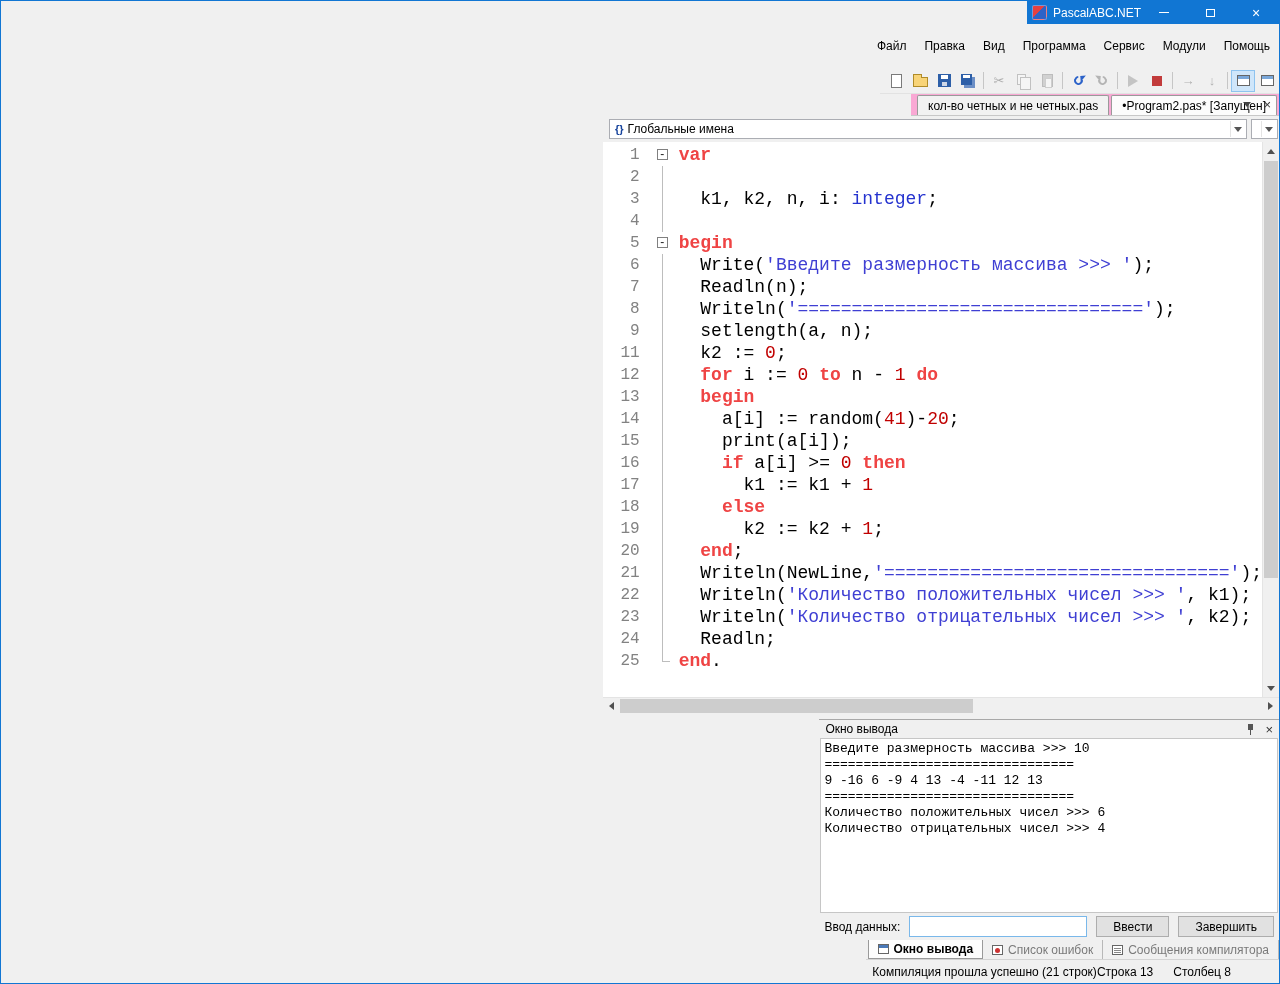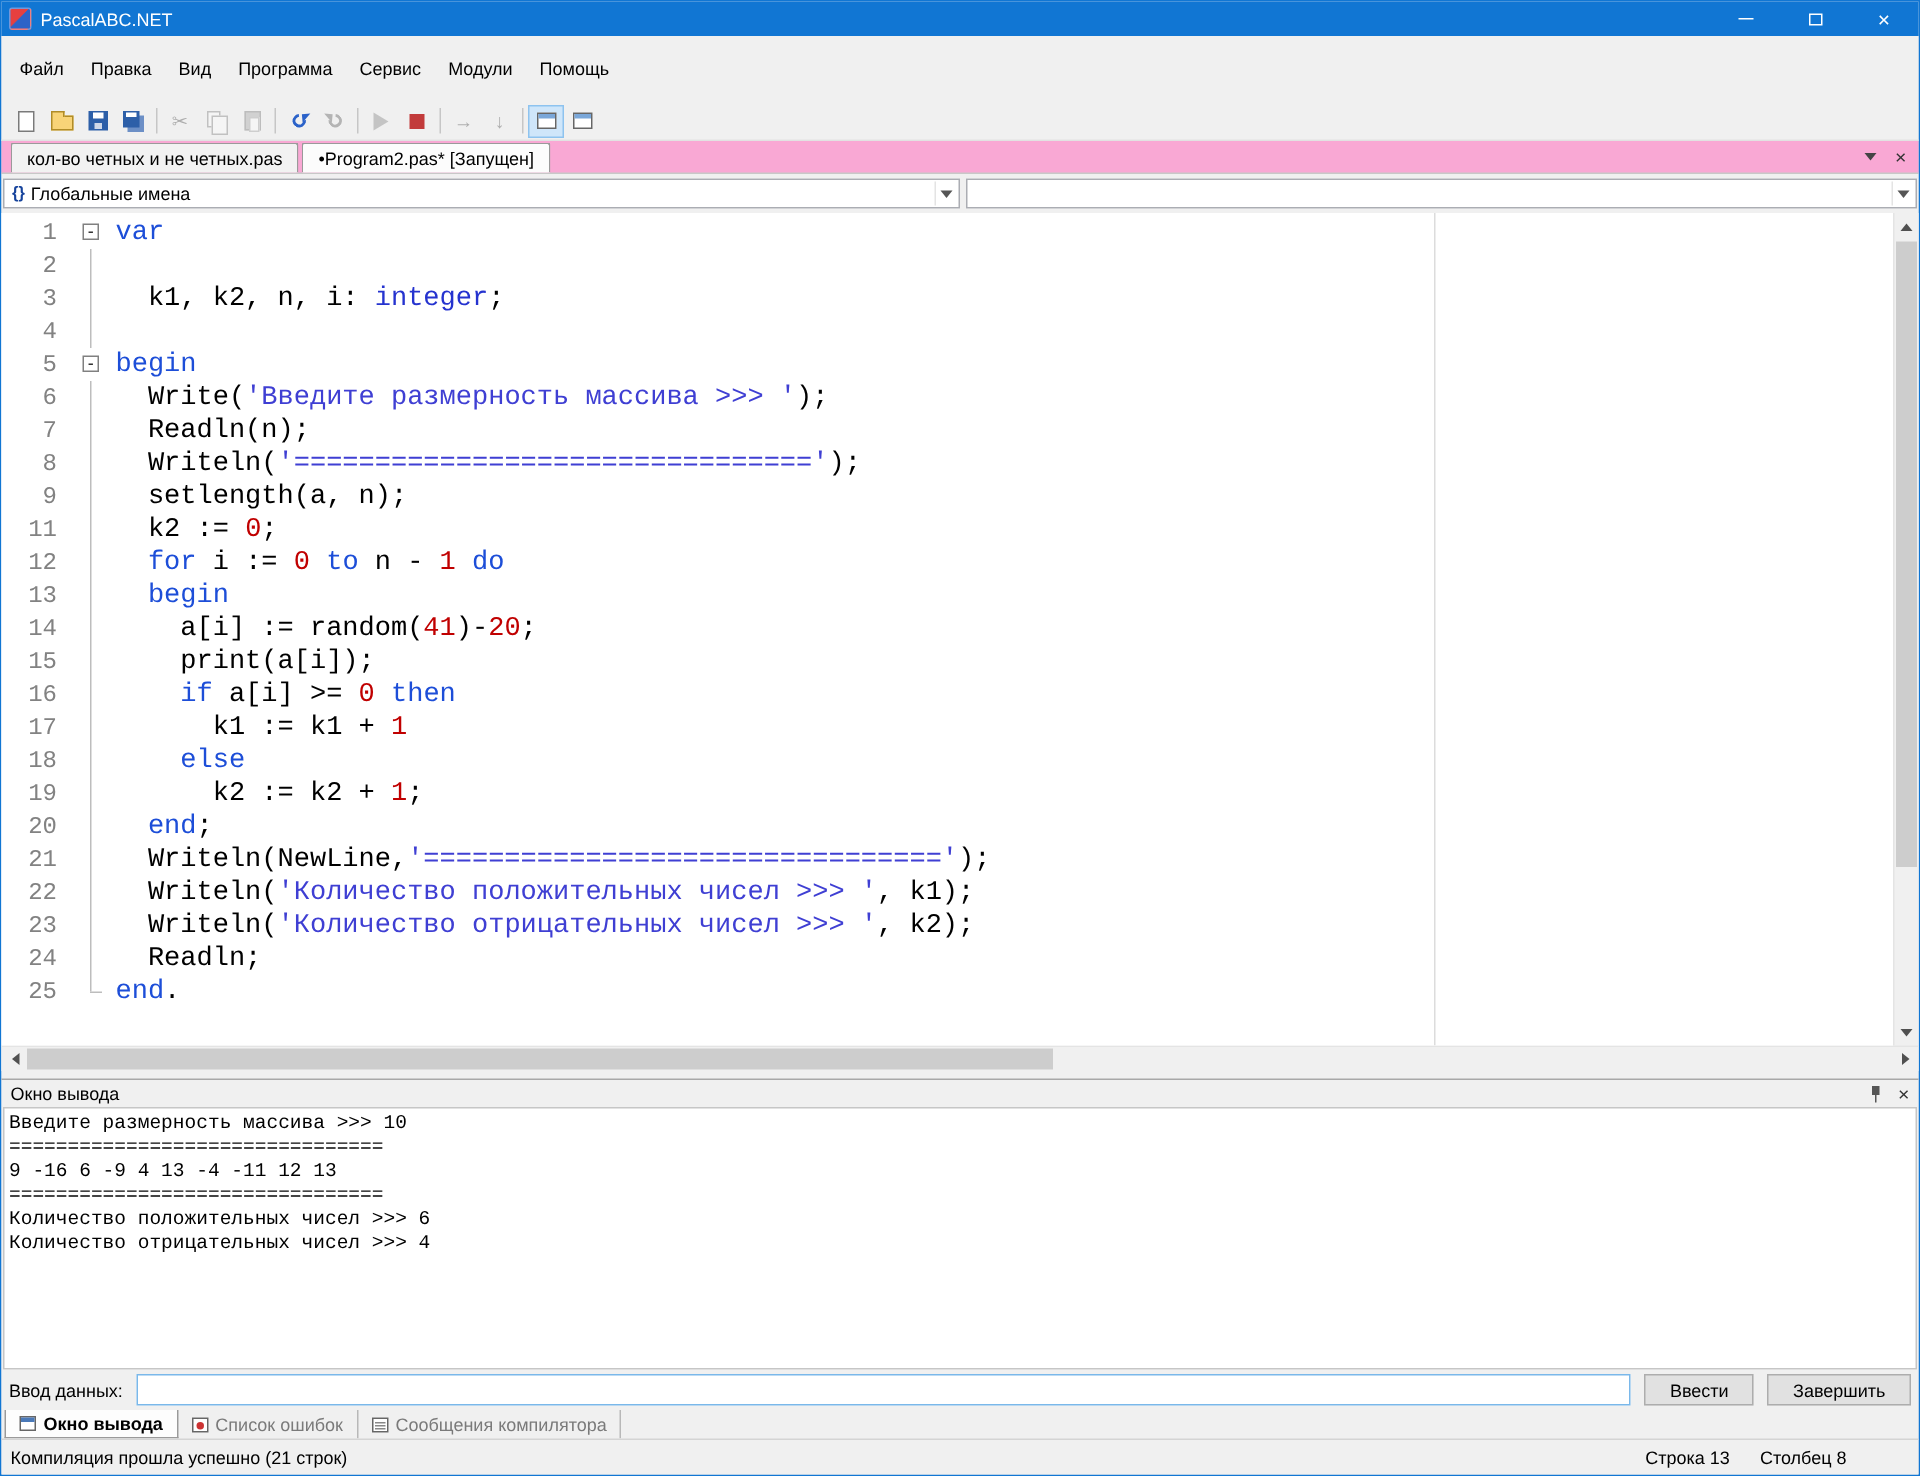--- a/index.html
+++ b/index.html
@@ -1,18 +1,18 @@
 <!DOCTYPE html>
 <html><head>
 <meta charset="utf-8">
 <style>
   * { margin:0; padding:0; box-sizing:border-box; }
   html,body { width:1280px; height:984px; overflow:hidden; }
   body { font-family:"Liberation Sans", sans-serif; font-size:12px; color:#000; background:#f0f0f0; }
-  .window { width:1280px; height:984px; display:flex; flex-direction:column; border:1px solid #1176d3; background:#f0f0f0; }
+  .window { width:1280px; height:984px; display:flex; flex-direction:column; border:1px solid #1176d3; background:#f0f0f0;align-items:flex-end; }
 
   
   .titlebar { flex:0 0 23px; background:#1176d3; color:#fff; display:flex; align-items:center; }
   .app-icon { width:15px; height:15px; margin:0 6px 0 5px; border-radius:2px;
               background:linear-gradient(135deg,#e64040 0 45%,#2d63c8 45% 100%); border:1px solid #ffffff55; }
   .title-text { font-size:12px; }
   .win-controls { margin-left:auto; display:flex; height:100%; }
   .win-btn { width:46px; height:100%; display:flex; align-items:center; justify-content:center; }
   .min-glyph { width:10px; height:1px; background:#fff; display:inline-block; }
   .max-glyph { width:9px; height:8px; border:1px solid #fff; display:inline-block; }
@@ -72,21 +72,21 @@
   .code-pane { flex:1; position:relative; font-family:"Liberation Mono", monospace; font-size:18px; line-height:22px; padding-top:2px; overflow:hidden; background:#fff; }
   .margin-guide { position:absolute; left:955px; top:0; bottom:0; width:1px; background:#dcdcdc; }
   .code-row { display:flex; height:22px; }
   .ln { flex:0 0 44px; text-align:right; padding-right:7px; color:#828282; font-size:16px; }
   .fold { flex:0 0 32px; position:relative; }
   .fold.vline::before { content:""; position:absolute; left:15px; top:0; bottom:0; width:1px; background:#bdbdbd; }
   .fold.corner::before { content:""; position:absolute; left:15px; top:0; height:11px; width:1px; background:#bdbdbd; }
   .fold.corner::after { content:""; position:absolute; left:15px; top:11px; width:8px; height:1px; background:#bdbdbd; }
   .foldbox { position:absolute; left:10px; top:5px; width:11px; height:11px; border:1px solid #808080; background:#fff; font-size:12px; line-height:8px; text-align:center; color:#222; font-family:"Liberation Sans",sans-serif; }
   .code-text { white-space:pre; }
-  .tok-kw { font-weight:normal; color:#1d4ed8; }
+  .tok-kw { font-weight:bold; color:#ef4444; }
   .tok-type { color:#2533cf; }
   .tok-str { color:#3f3fd3; }
   .tok-num { color:#c00000; }
 
   
   .vscroll { flex:0 0 17px; background:#f0f0f0; border-left:1px solid #e4e4e4; display:flex; flex-direction:column; }
   .vs-arrow { height:17px; display:flex; align-items:center; justify-content:center; }
   .vs-track { flex:1; position:relative; }
   .vs-thumb { position:absolute; top:2px; left:1px; right:1px; height:80%; background:#cdcdcd; }
   .hscroll { flex:0 0 17px; background:#f0f0f0; border-top:1px solid #e4e4e4; display:flex; }

